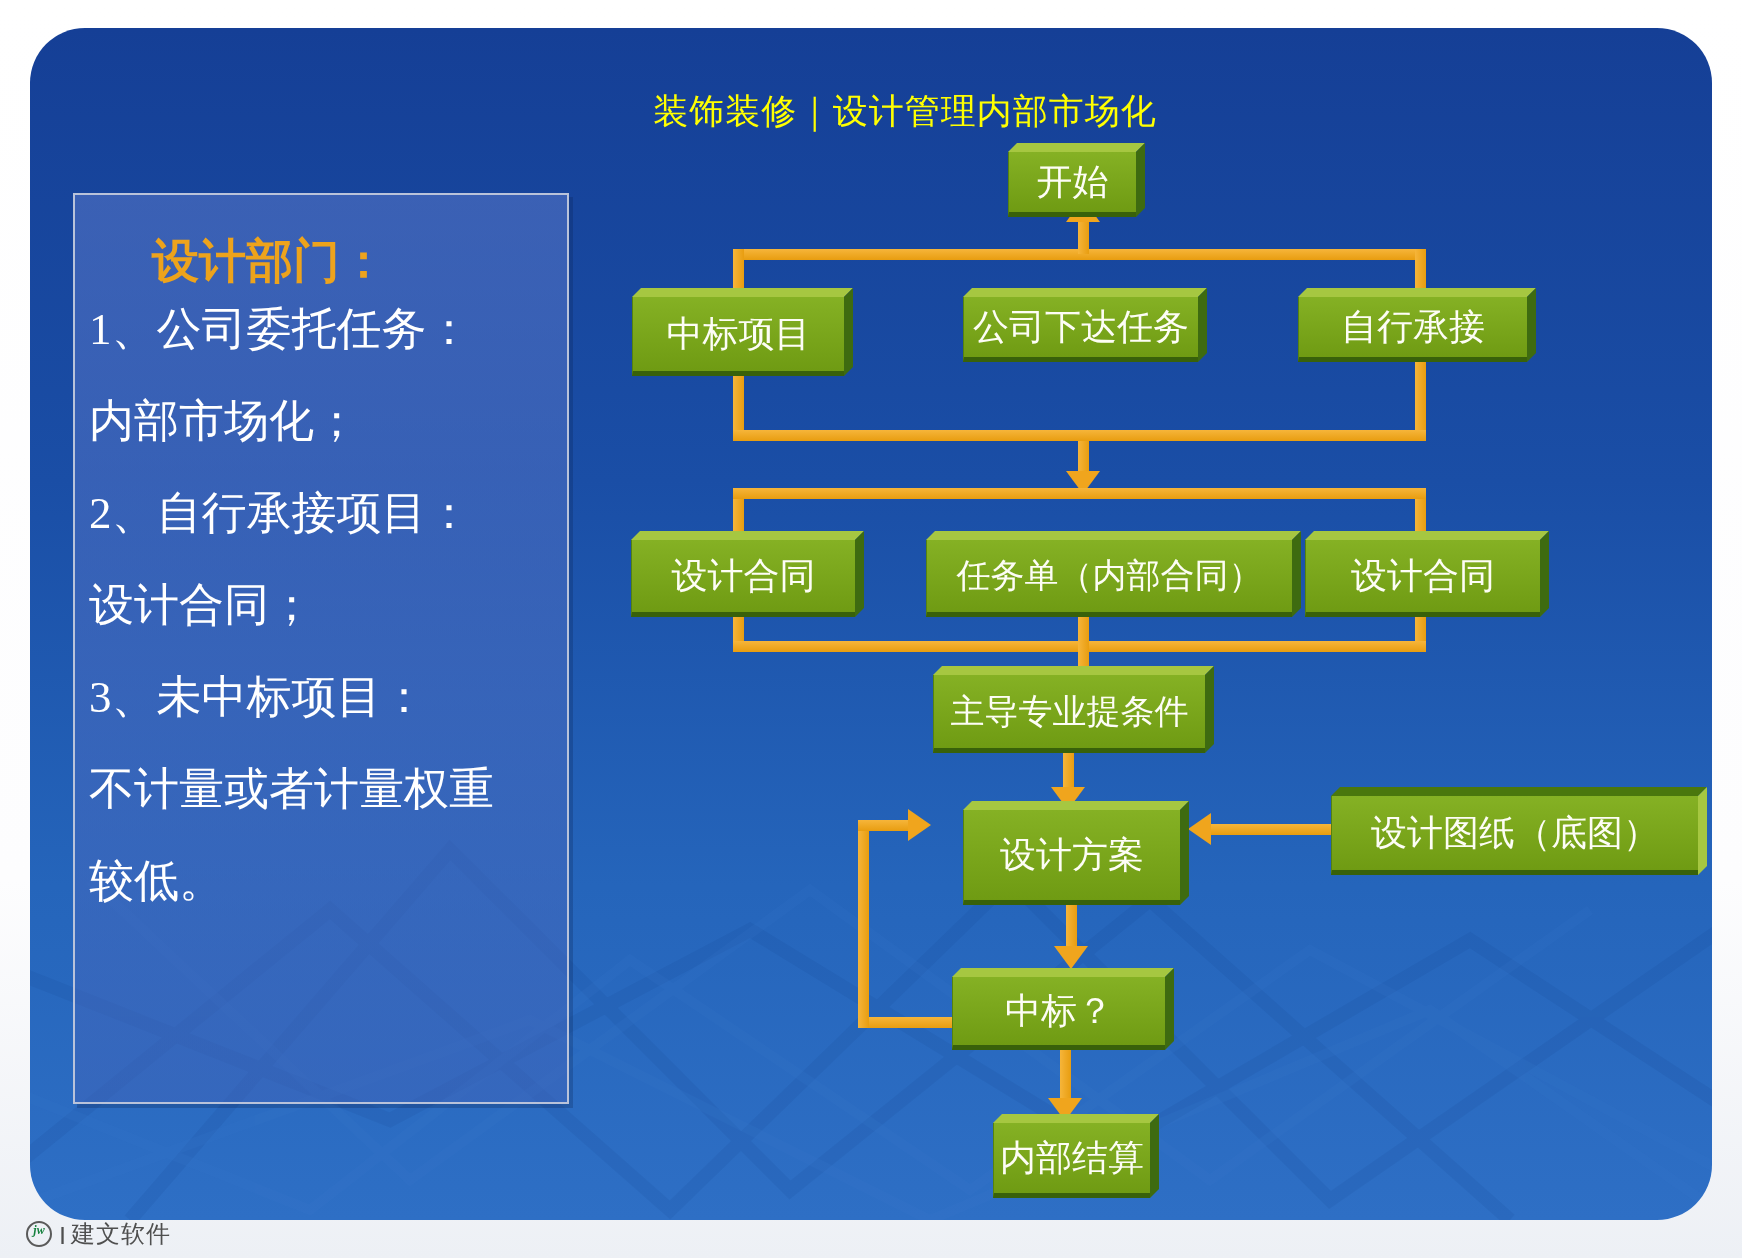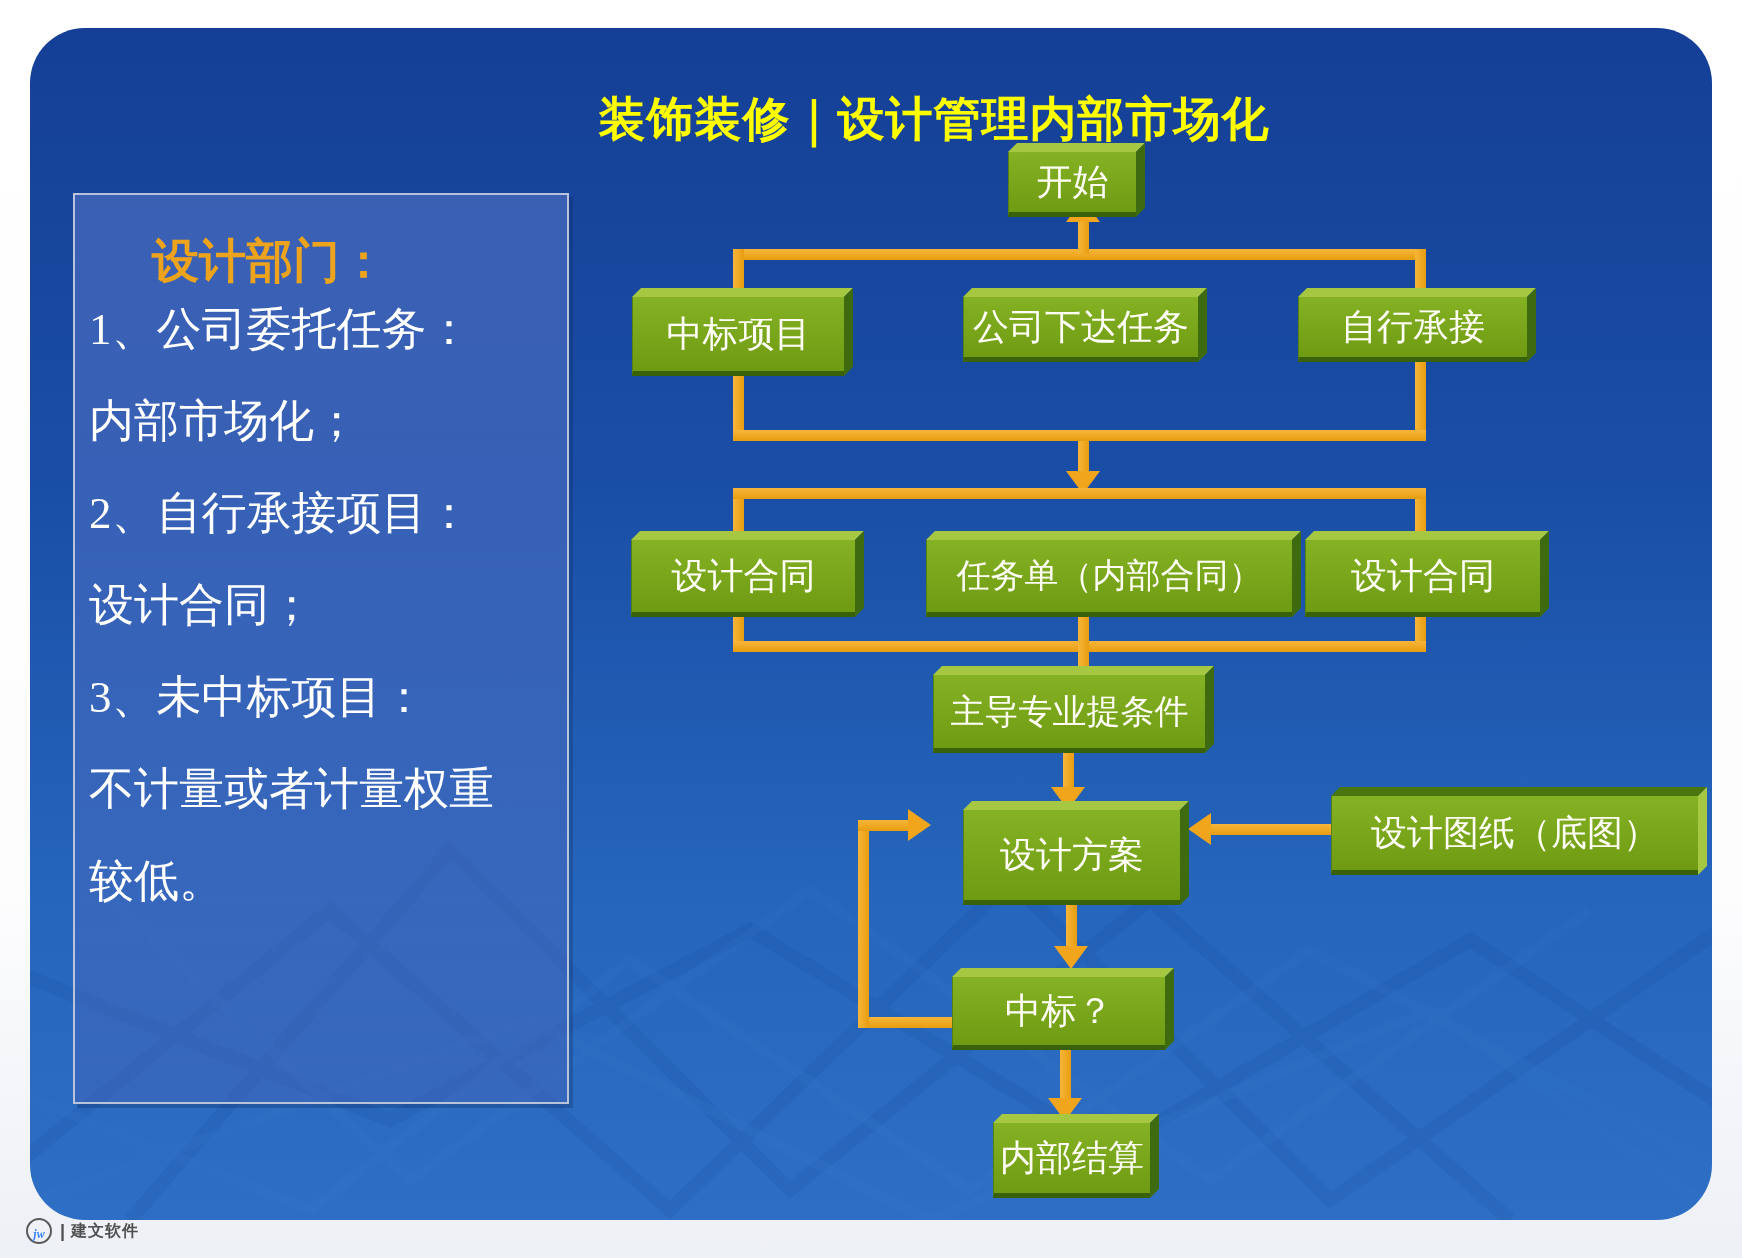--- a/index.html
+++ b/index.html
@@ -11,22 +11,22 @@
   }
   *{margin:0;padding:0;box-sizing:content-box;}
   html,body{width:1742px;height:1258px;overflow:hidden;}
   body{background:linear-gradient(180deg,#ffffff 0%,#fdfdfe 70%,#edf0f5 100%);
        font-family:"Liberation Sans","DejaVu Sans",sans-serif;}
   .stage{position:absolute;left:0;top:0;width:1742px;height:1258px;}
   .canvas{position:absolute;left:30px;top:28px;right:30px;bottom:38px;border-radius:55px;
           background:linear-gradient(180deg,var(--bg-top) 0%,var(--bg-mid) 38%,var(--bg-low) 72%,var(--bg-bot) 100%);
           overflow:hidden;}
   .texture{position:absolute;left:0;right:0;bottom:0;height:430px;opacity:.5;}
-  .slide-title{position:absolute;left:904px;top:60px;transform:translateX(-50%);
-          white-space:nowrap;font-size:47px;font-weight:bold;color:var(--title);letter-spacing:1px;}
+  .slide-title{position:absolute;left:875px;top:60px;transform:translateX(-50%);
+          white-space:nowrap;font-size:35px;font-weight:normal;color:var(--title);letter-spacing:1px;}
   
   .panel{position:absolute;left:43px;top:165px;width:492px;height:907px;
          background:linear-gradient(180deg,var(--panel-fill1),var(--panel-fill2));
          border:2px solid var(--panel-border);
          box-shadow:4px 4px 0 rgba(8,30,80,.25);}
   .panel-heading{position:absolute;left:77px;top:35px;font-family:"Liberation Serif","DejaVu Serif",serif;
          font-size:47px;font-weight:bold;color:var(--gold);white-space:nowrap;}
   .panel-line{position:absolute;left:14px;font-family:"Liberation Serif","DejaVu Serif",serif;
          font-size:45px;color:#ffffff;white-space:nowrap;}
   
@@ -47,25 +47,25 @@
   .ln{position:absolute;background:linear-gradient(180deg,#f6b53a,#e89d10);}
   .lnv{background:linear-gradient(90deg,#f6b53a,#e89d10);}
   .ah{position:absolute;width:0;height:0;}
   .ah.up{border-left:17px solid transparent;border-right:17px solid transparent;border-bottom:23px solid var(--line);}
   .ah.down{border-left:17px solid transparent;border-right:17px solid transparent;border-top:23px solid var(--line);}
   .ah.left{border-top:16px solid transparent;border-bottom:16px solid transparent;border-right:23px solid var(--line);}
   .ah.right{border-top:16px solid transparent;border-bottom:16px solid transparent;border-left:23px solid var(--line);}
   
   .footer{position:absolute;left:26px;top:1218px;display:flex;align-items:center;color:#4f4f4f;}
   .logo-circle{width:22px;height:22px;border:2px solid #5a5a5a;border-radius:50%;
-        display:flex;align-items:flex-end;justify-content:center;
+        display:flex;align-items:flex-start;justify-content:center;
         font-family:"Liberation Serif","DejaVu Serif",serif;font-style:italic;font-weight:bold;
-        font-size:12px;color:#3b82f6;}
+        font-size:12px;color:#15803d;}
   .logo-sep{margin:0 6px 0 8px;font-size:18px;font-weight:bold;}
-  .logo-text{font-size:16px;font-weight:bold;letter-spacing:1px;}
+  .logo-text{font-size:24px;font-weight:normal;letter-spacing:1px;}
 </style>
 </head>
 <body>
 
 <div class="stage">
   <div class="canvas">
 
     <svg class="texture" viewBox="0 0 1682 430" preserveAspectRatio="none">
       <g stroke="#0d3578" stroke-width="14" opacity="0.18" fill="none">
         <path d="M-20,380 L300,120 L640,420 L980,90 L1300,410 L1690,140"></path>

